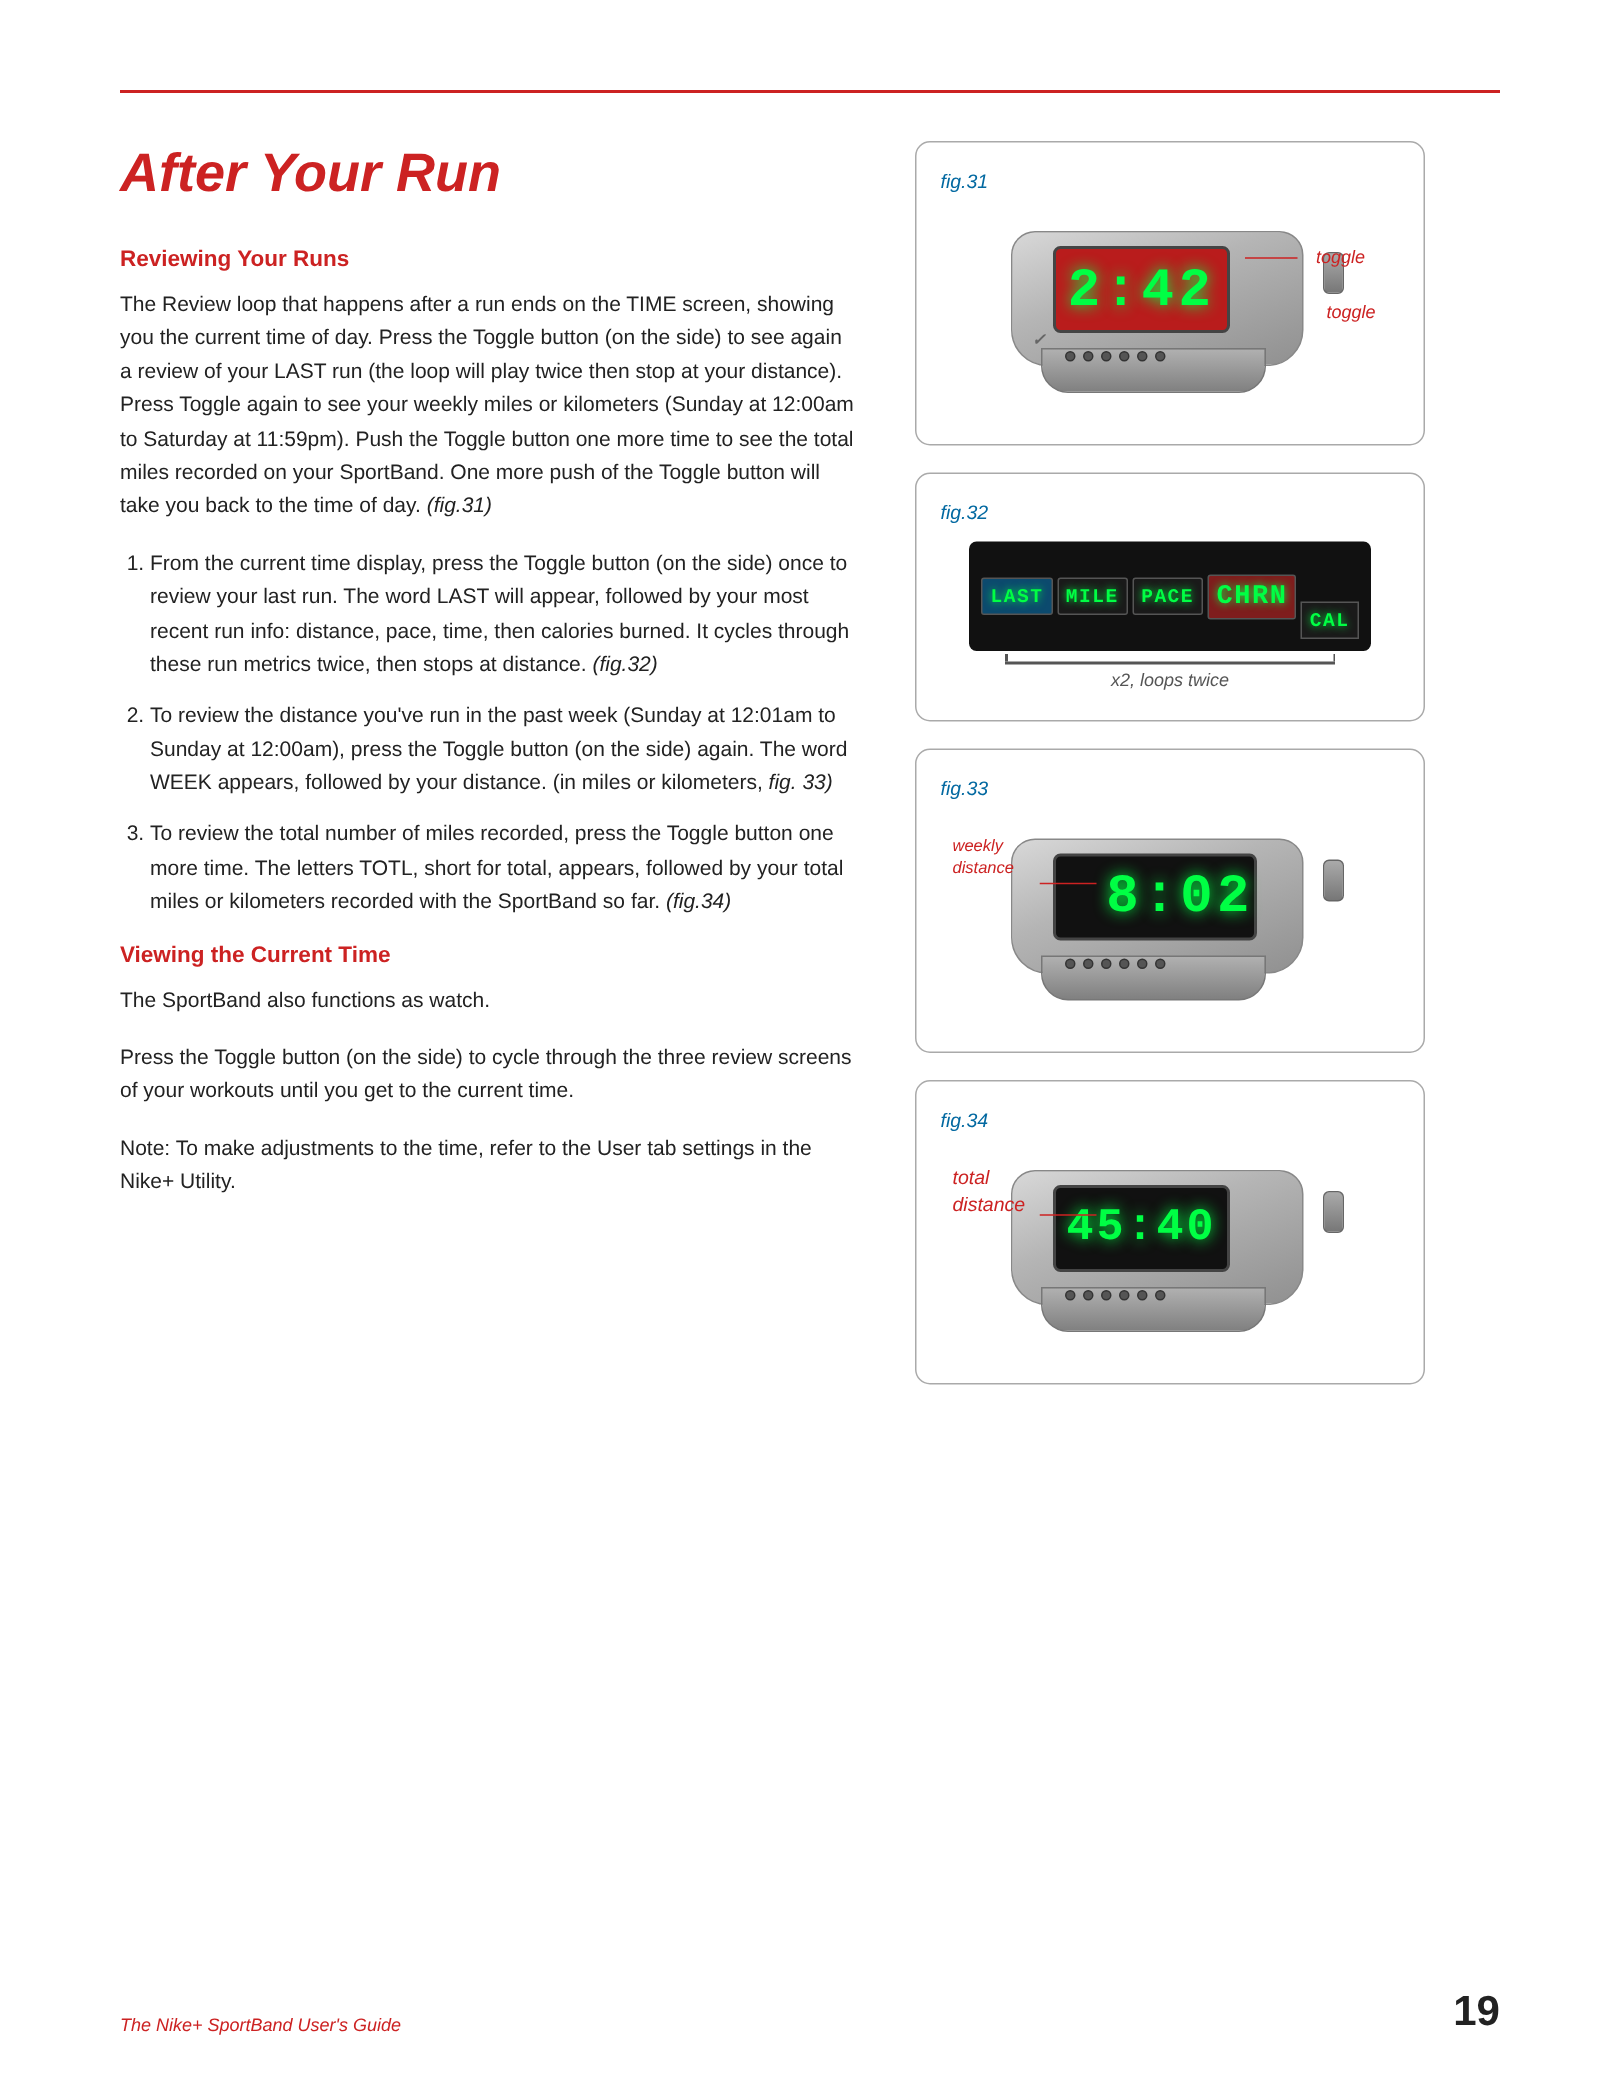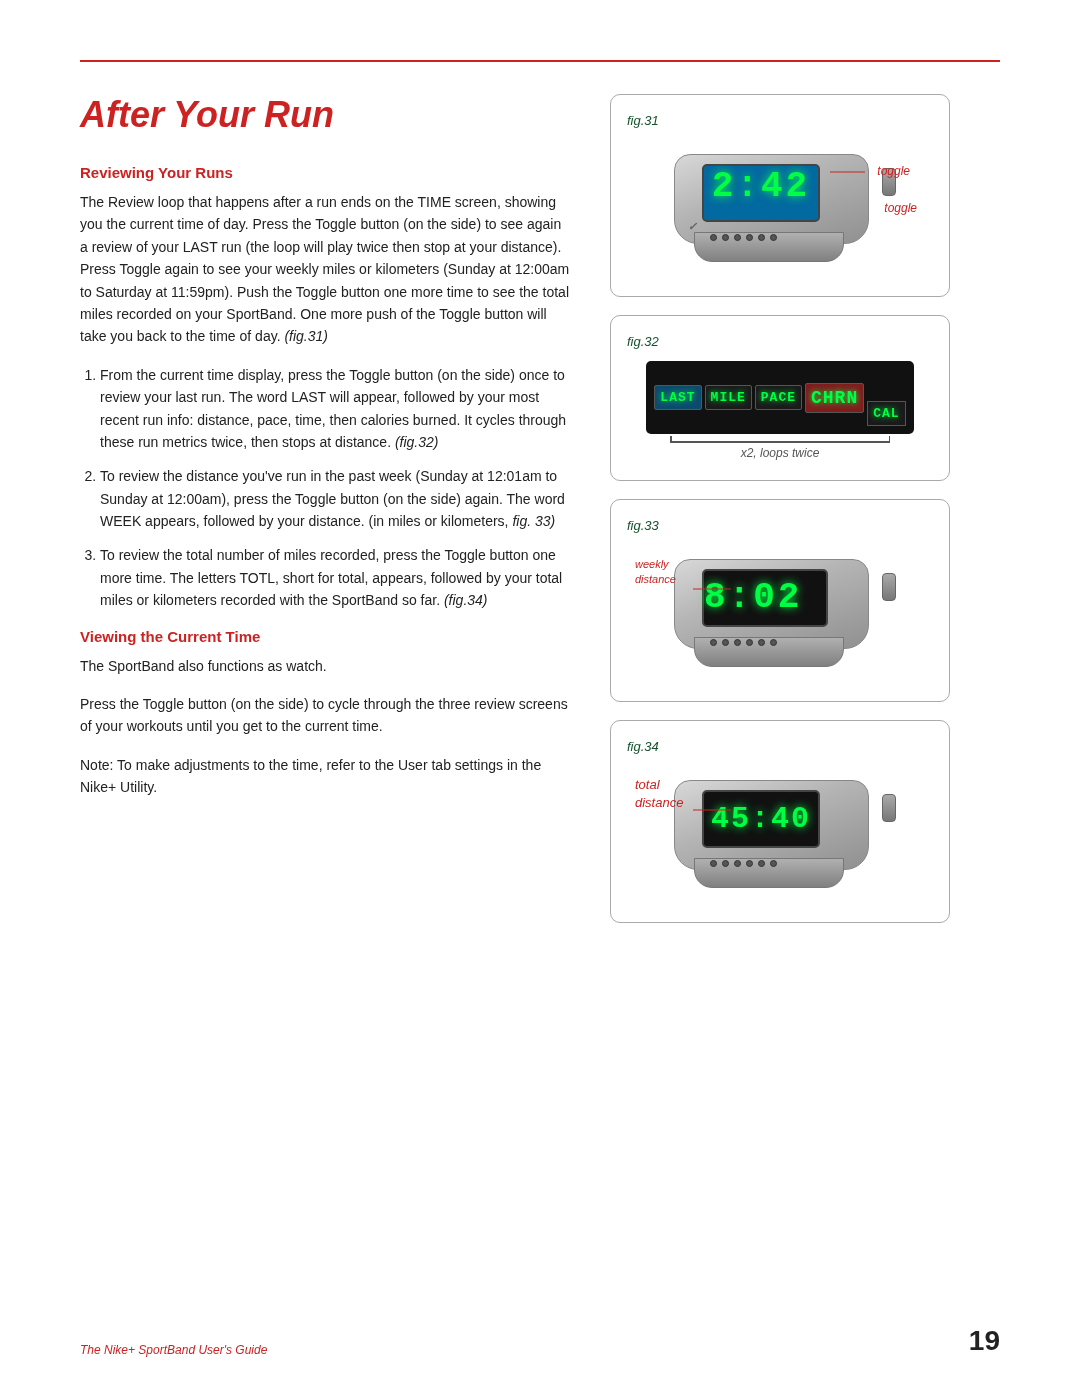--- a/index.html
+++ b/index.html
@@ -94,21 +94,21 @@
       border: 1.5px solid #aaa;
       border-radius: 10px;
       padding: 18px 16px 14px 16px;
       margin-bottom: 18px;
       position: relative;
       background: #fff;
     }
 
     .fig-label {
       font-size: 13px;
-      color: #14532d;
+      color: #0369a1;
       margin-bottom: 8px;
       font-style: italic;
     }
 
     
     .sportband-wrap {
       display: flex;
       justify-content: center;
       align-items: center;
       position: relative;
@@ -185,21 +185,21 @@
 
       <div class="figure-box">
         <div class="fig-label">fig.31</div>
         <div class="sportband-wrap">
           <div class="sportband" style="position:relative;width:240px;height:130px;">
 
             <div style="position:absolute;left:14px;top:10px;width:195px;height:90px;background:linear-gradient(160deg,#d8d8d8 0%,#b5b5b5 40%,#909090 100%);border-radius:16px 16px 24px 24px;border:1.5px solid #888;"></div>
 
             <div style="position:absolute;left:34px;top:88px;width:150px;height:30px;background:linear-gradient(180deg,#b0b0b0,#808080);border-radius:0 0 18px 18px;border:1px solid #777;"></div>
 
-            <div style="position:absolute;left:42px;top:20px;width:118px;height:58px;background:#0369a1;border-radius:5px;border:2px solid #444;display:flex;align-items:flex-start;justify-content:center;">
+            <div style="position:absolute;left:42px;top:20px;width:118px;height:58px;background:#b91c1c;border-radius:5px;border:2px solid #444;display:flex;align-items:center;justify-content:center;">
               <span style="font-size:36px;font-weight:900;color:#00ff44;font-family:'Courier New',monospace;letter-spacing:3px;text-shadow:0 0 10px #00ff44;">2:42</span>
             </div>
 
             <div style="position:absolute;right:4px;top:24px;width:14px;height:28px;background:linear-gradient(180deg,#aaa,#777);border-radius:4px;border:1px solid #666;"></div>
 
             <div style="position:absolute;left:50px;top:90px;display:flex;gap:5px;">
               <div style="width:7px;height:7px;border-radius:50%;background:#555;border:1px solid #333;"></div>
               <div style="width:7px;height:7px;border-radius:50%;background:#555;border:1px solid #333;"></div>
               <div style="width:7px;height:7px;border-radius:50%;background:#555;border:1px solid #333;"></div>
               <div style="width:7px;height:7px;border-radius:50%;background:#555;border:1px solid #333;"></div>
@@ -244,21 +244,21 @@
           </div>
         </div>
       </div>
 
       <div class="figure-box">
         <div class="fig-label">fig.33</div>
         <div class="sportband-wrap" style="position:relative;">
           <div style="position:relative;width:240px;height:130px;">
             <div style="position:absolute;left:14px;top:10px;width:195px;height:90px;background:linear-gradient(160deg,#d8d8d8 0%,#b5b5b5 40%,#909090 100%);border-radius:16px 16px 24px 24px;border:1.5px solid #888;"></div>
             <div style="position:absolute;left:34px;top:88px;width:150px;height:30px;background:linear-gradient(180deg,#b0b0b0,#808080);border-radius:0 0 18px 18px;border:1px solid #777;"></div>
-            <div style="position:absolute;left:42px;top:20px;width:126px;height:58px;background:#111;border-radius:5px;border:2px solid #444;display:flex;align-items:center;justify-content:flex-start;">
+            <div style="position:absolute;left:42px;top:20px;width:136px;height:58px;background:#111;border-radius:5px;border:2px solid #444;display:flex;align-items:center;justify-content:flex-end;">
               <span style="font-size:36px;font-weight:900;color:#00ff44;font-family:'Courier New',monospace;letter-spacing:3px;text-shadow:0 0 10px #00ff44;">8:02</span>
             </div>
             <div style="position:absolute;right:4px;top:24px;width:14px;height:28px;background:linear-gradient(180deg,#aaa,#777);border-radius:4px;border:1px solid #666;"></div>
             <div style="position:absolute;left:50px;top:90px;display:flex;gap:5px;">
               <div style="width:7px;height:7px;border-radius:50%;background:#555;border:1px solid #333;"></div>
               <div style="width:7px;height:7px;border-radius:50%;background:#555;border:1px solid #333;"></div>
               <div style="width:7px;height:7px;border-radius:50%;background:#555;border:1px solid #333;"></div>
               <div style="width:7px;height:7px;border-radius:50%;background:#555;border:1px solid #333;"></div>
               <div style="width:7px;height:7px;border-radius:50%;background:#555;border:1px solid #333;"></div>
               <div style="width:7px;height:7px;border-radius:50%;background:#555;border:1px solid #333;"></div>

